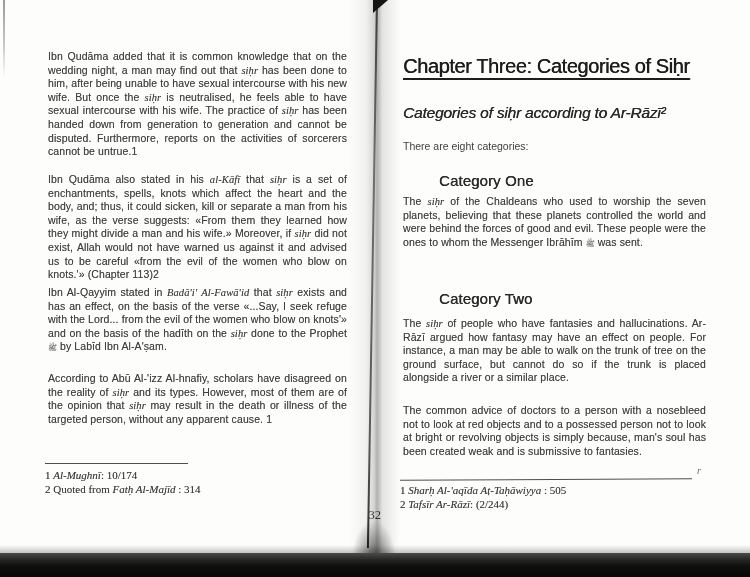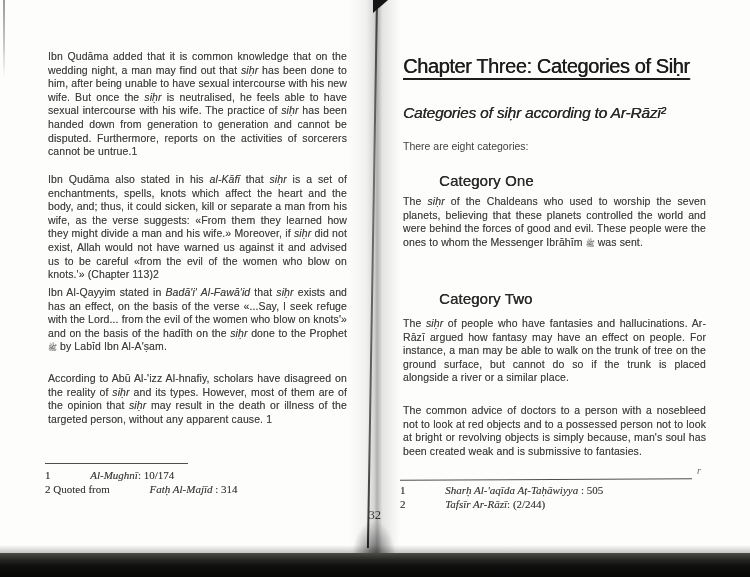--- a/index.html
+++ b/index.html
@@ -12,21 +12,21 @@
   .page{position:absolute;top:0;height:556px;background:transparent;}
   .page-left{left:0;width:365px;}
   .page-right{left:380px;width:370px;}
   
   .body-par{
     position:absolute;margin:0;
     font-size:10.5px;line-height:13.6px;text-align:justify;
     color:#3f3f3f;letter-spacing:.1px;
     text-shadow:0 0 .4px rgba(60,60,60,.55);
   }
-  .body-par i{font-style:italic;}
+  .body-par i{font-style:italic;font-family:Liberation Serif, serif;}
   .left-col{left:48px;width:299px;}
   .right-col{left:23px;width:303px;}
   
   .chapter-title{
     position:absolute;left:23px;top:55px;white-space:nowrap;
     font-size:20px;letter-spacing:-.4px;color:#1d1d1d;
     text-decoration:underline;text-underline-offset:5px;
     text-decoration-thickness:1.6px;
     text-shadow:.4px 0 0 #1d1d1d;
   }
@@ -43,21 +43,21 @@
     margin-left:36px;
   }
   
   .fn-rule{position:absolute;border-top:1.2px solid #4e4e4e;}
   .footnote{
     position:absolute;margin:0;
     font-family:"Liberation Serif","DejaVu Serif",serif;
     font-size:11px;color:#3a3a3a;white-space:nowrap;
     text-shadow:0 0 .4px rgba(60,60,60,.5);
   }
-  .footnote i{font-style:italic;margin-left:37px;}
+  .footnote i{font-style:italic;}
   .page-number{
     position:absolute;width:100%;text-align:right;
     font-family:Liberation Serif, serif;
     font-size:12.5px;color:#3a3a3a;
   }
   .honorific{font-size:7.5px;color:#555;letter-spacing:-.5px;}
   .stray-mark{
     position:absolute;font-style:italic;color:#6b6b6b;font-size:10px;
     font-family:"Liberation Serif","DejaVu Serif",serif;
   }

